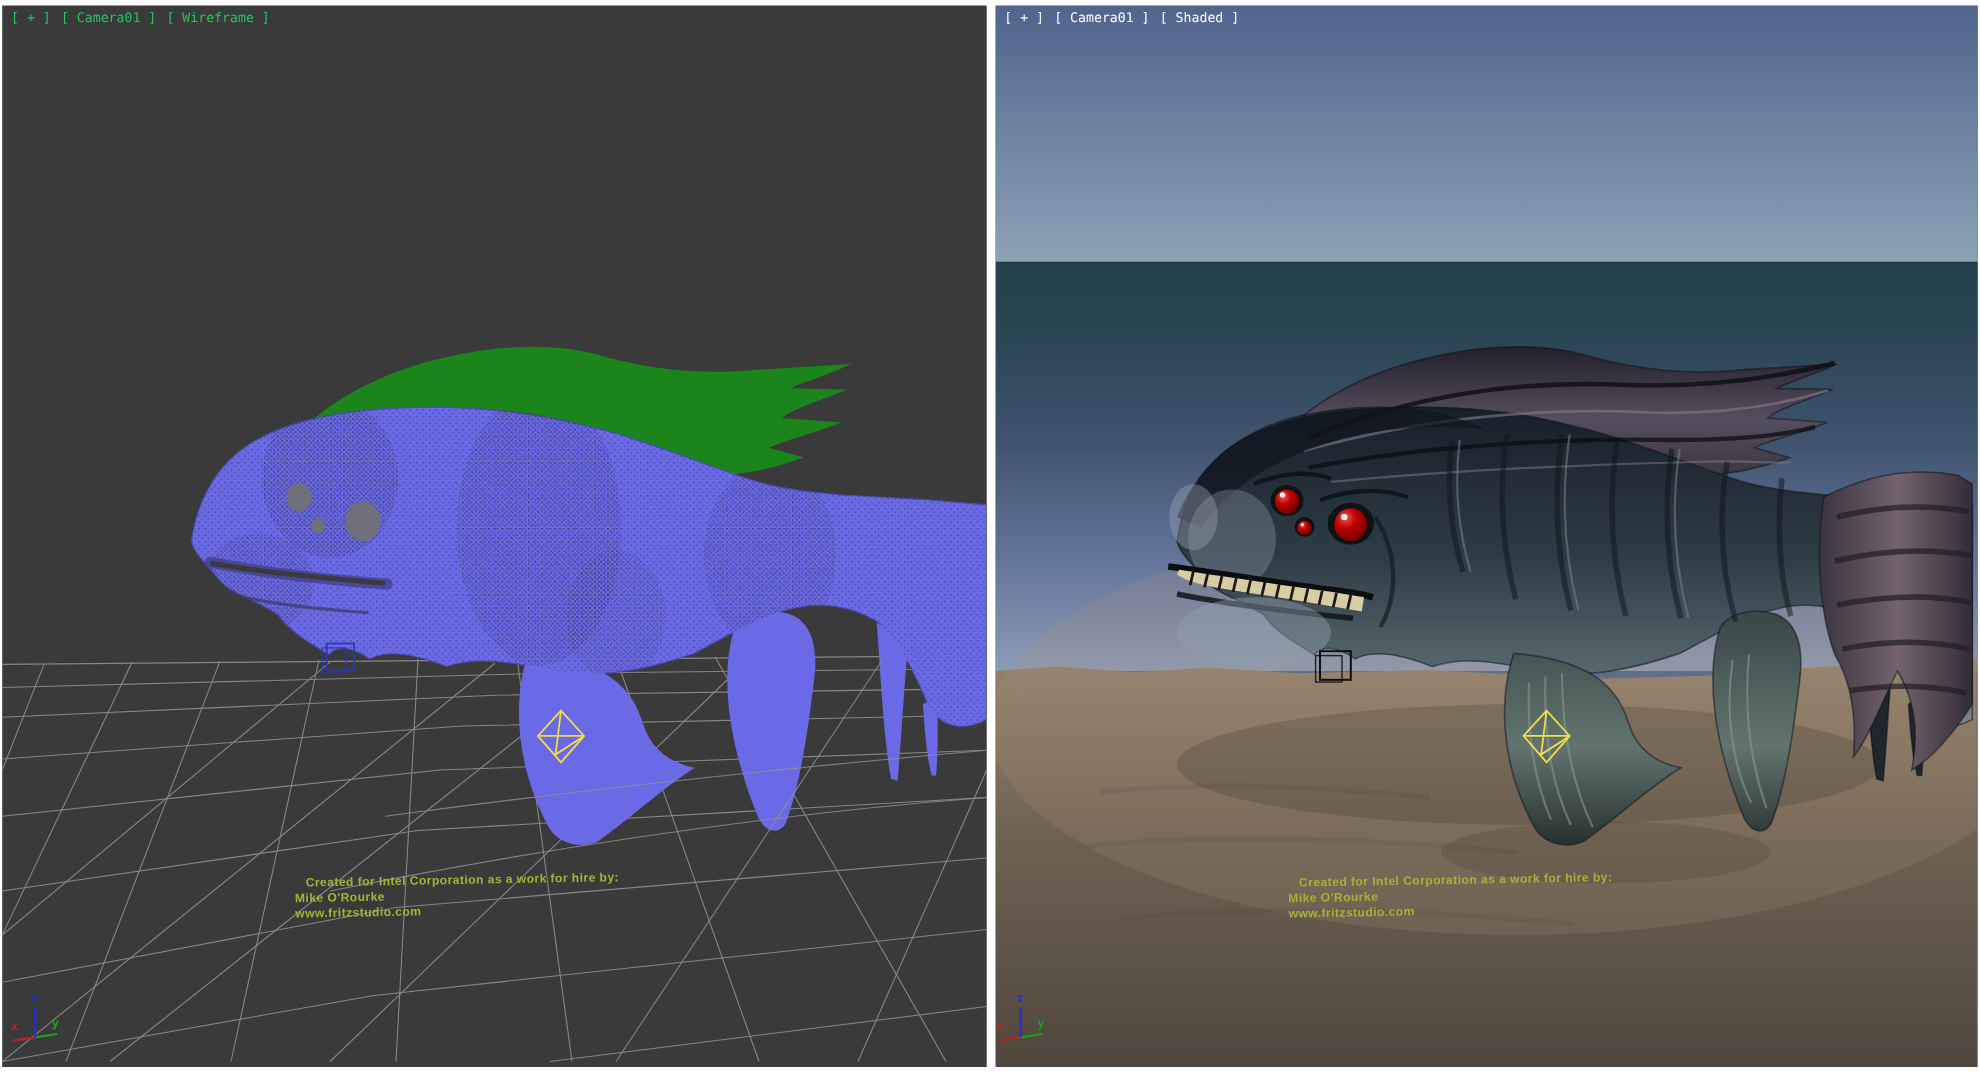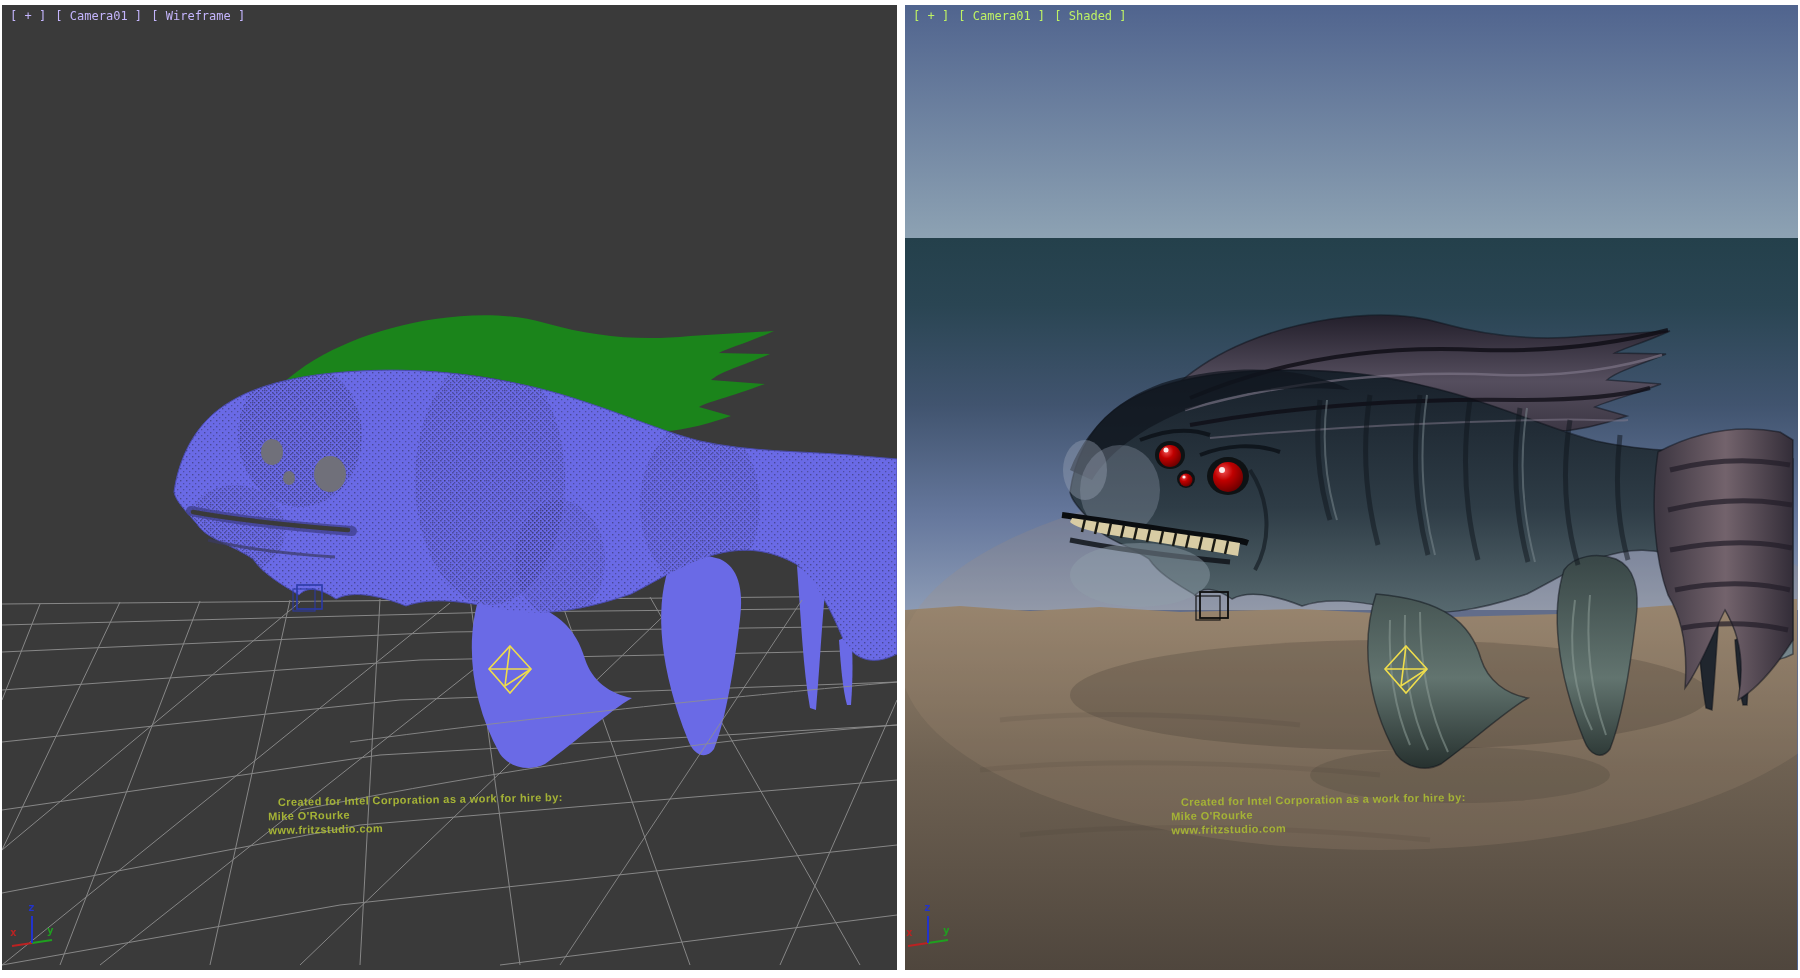--- a/index.html
+++ b/index.html
@@ -3,21 +3,21 @@
 <meta charset="utf-8">
 <style>
   html,body{margin:0;padding:0;background:#ffffff;}
   #stage{position:relative;width:1800px;height:978px;background:#ffffff;overflow:hidden;
          font-family:"Liberation Sans",sans-serif;}
   .viewport{position:absolute;top:5px;height:965px;overflow:hidden;}
   #vp-left{left:2px;width:895px;background:#3A3A3A;}
   #vp-right{left:905px;width:893px;background:#51658F;}
   .vp-label{position:absolute;left:8px;top:4px;z-index:5;
             font-family:"DejaVu Sans Mono",monospace;font-size:12px;line-height:14px;
-            color:#c4b5fd;letter-spacing:0px;white-space:nowrap;}
+            color:#22c55e;letter-spacing:0px;white-space:nowrap;}
   .vp-label span{margin-right:2px;cursor:pointer;}
   svg{position:absolute;left:0;top:0;display:block;}
   .attr-text{font-family:"Liberation Sans",sans-serif;font-weight:bold;font-size:11px;letter-spacing:.4px;}
   .axis-label{font-family:"DejaVu Sans Mono",monospace;font-size:11px;font-weight:bold;}
 </style>
 </head>
 <body>
 
 <div id="stage">
 
@@ -300,19 +300,19 @@
       <g>
         <path d="M928,943 L908,946" stroke-width="2" stroke="#BB2222"></path>
         <path d="M928,943 L948,940" stroke-width="2" stroke="#1FA01F"></path>
         <path d="M928,943 L928,916" stroke-width="2" stroke="#2233CC"></path>
         <text class="axis-label" x="906" y="936" fill="#BB2222">x</text>
         <text class="axis-label" x="943" y="934" fill="#1FA01F">y</text>
         <text class="axis-label" x="924" y="911" fill="#2233CC">z</text>
       </g>
     </svg>
 
-    <div class="vp-label" style="color:#bef264;">
+    <div class="vp-label" style="color:#ffffff;">
       <span>[ + ]</span>
       <span>[ Camera01 ]</span>
       <span>[ Shaded ]</span>
     </div>
   </div>
 </div>
 
 </body></html>

